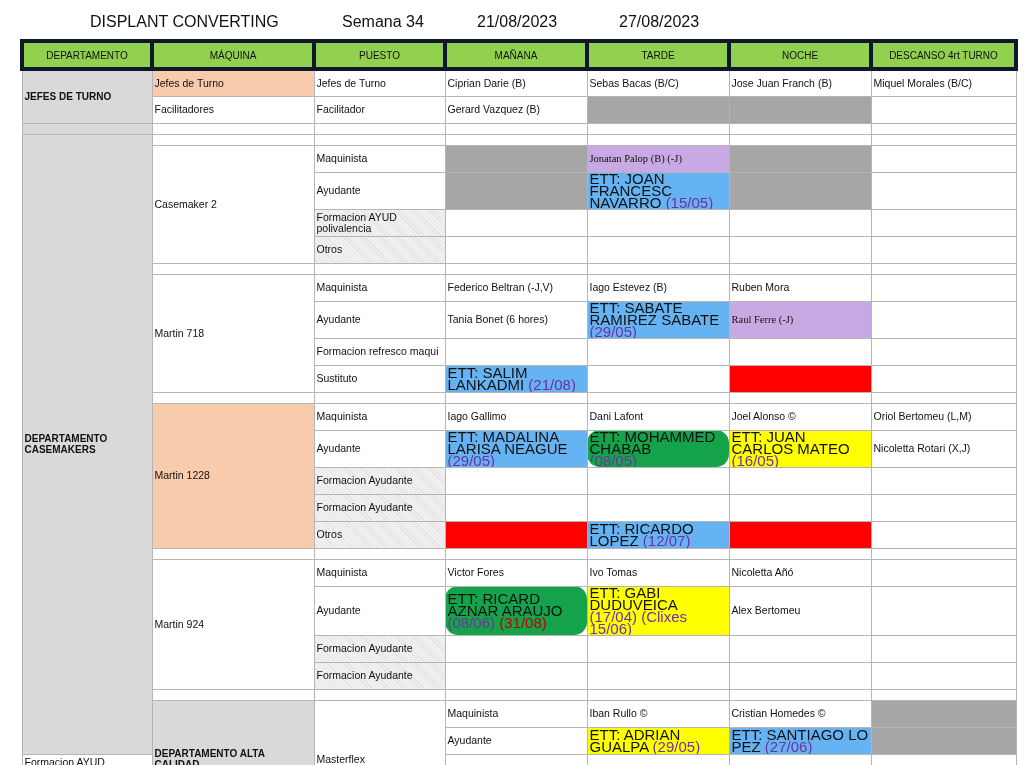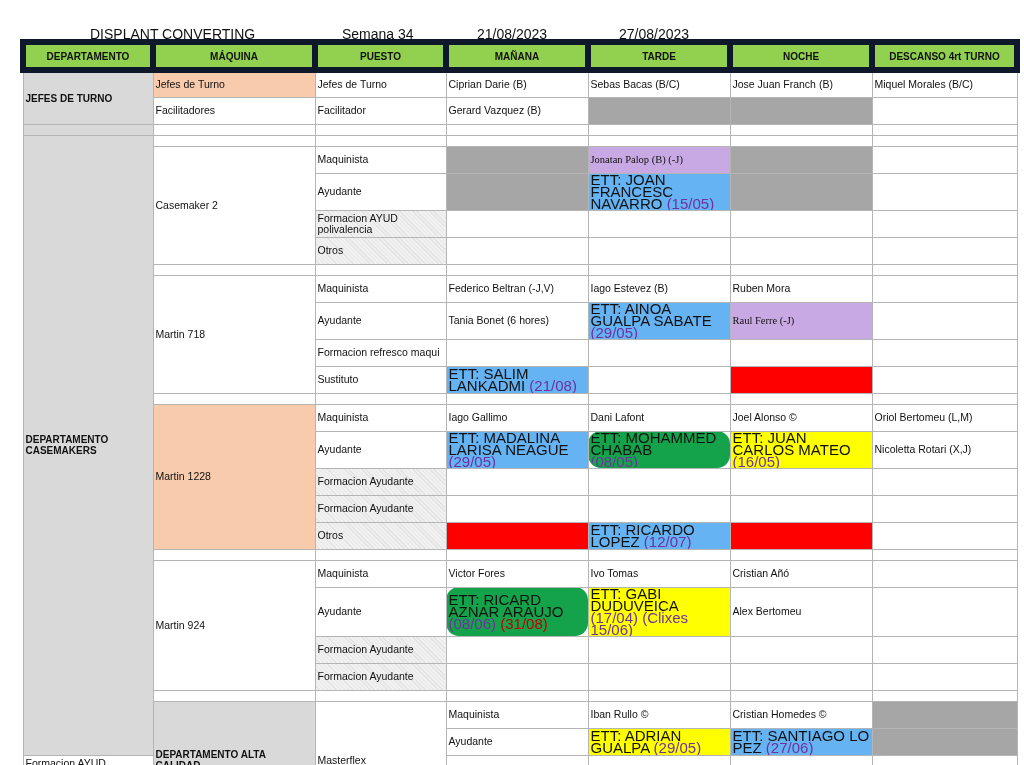--- a/index.html
+++ b/index.html
@@ -1,20 +1,20 @@
 <!DOCTYPE html>
 <html><head>
   <meta charset="utf-8">
   <style>
     * { box-sizing: border-box; margin: 0; padding: 0; }
     body { width: 1024px; height: 765px; background: #ffffff; font-family: "Liberation Sans", sans-serif; overflow: hidden; position: relative; }
-    .hdr { position: absolute; top: 26px; font-size: 14px; color: #111; }
+    .hdr { position: absolute; top: 13px; font-size: 16px; color: #111; }
     table { position: absolute; left: 20px; top: 39px; border-collapse: collapse; table-layout: fixed; width: 994px; }
     td { border: 1px solid #b5b5b5; font-size: 10.5px; color: #111; padding: 0 2px; vertical-align: middle; overflow: hidden; line-height: 11px; }
-    th { background: #92d050; border: 6px solid #0f172a; font-size: 10px; font-weight: bold; color: #111; height: 28px; text-align: center; }
+    th { background: #92d050; border: 4px solid #0f172a; font-size: 10px; font-weight: normal; color: #111; height: 28px; text-align: center; }
     .dept { background: #d9d9d9; font-weight: bold; font-size: 10px; }
     .mach { font-size: 10.5px; }
     .peach { background: #f8cbad; }
     .gray { background: #a6a6a6; }
     .hatch { background: repeating-linear-gradient(45deg, #f3f3f3 0 2px, #e0e0e0 2px 3px); }
     .purple { background: #c9a9e4; font-family: Liberation Serif, serif; }
     .blue { background: #66b3f3; }
     .green { background: #14a34a; border-radius: 13px; }
     .yellow { background: #ffff00; }
     .red { background: #ff0000; }
@@ -131,21 +131,21 @@
     <td rowspan="4" class="mach">Martin 718</td>
     <td>Maquinista</td>
     <td>Federico Beltran (-J,V)</td>
     <td>Iago Estevez (B)</td>
     <td>Ruben Mora</td>
     <td></td>
   </tr>
   <tr class="r28">
     <td>Ayudante</td>
     <td>Tania Bonet (6 hores)</td>
-    <td class="blue small"><span>ETT: AINOA GUALPA SABATE</span> <span class="date">(29/05)</span></td>
+    <td class="blue small"><span>ETT: SABATE RAMIREZ SABATE</span> <span class="date">(29/05)</span></td>
     <td class="purple">Raul Ferre (-J)</td>
     <td></td>
   </tr>
   <tr class="r28">
     <td>Formacion refresco maqui</td>
     <td></td>
         <td></td>
         <td></td>
         <td></td>
   </tr>
@@ -208,21 +208,21 @@
         <td></td>
         <td></td>
         <td></td>
   </tr>
 
   <tr class="r28">
     <td rowspan="4" class="mach">Martin 924</td>
     <td>Maquinista</td>
     <td>Victor Fores</td>
     <td>Ivo Tomas</td>
-    <td>Cristian Añó</td>
+    <td>Nicoletta Añó</td>
     <td></td>
   </tr>
   <tr class="r28">
     <td>Ayudante</td>
     <td class="green small"><span>ETT: RICARD AZNAR ARAUJO</span><br><span class="date">(08/06)</span> <span class="date-red">(31/08)</span></td>
     <td class="yellow small"><span>ETT: GABI DUDUVEICA</span><br><span class="date">(17/04) (Clixes 15/06)</span></td>
     <td>Alex Bertomeu</td>
     <td></td>
   </tr>
   <tr class="r28">

